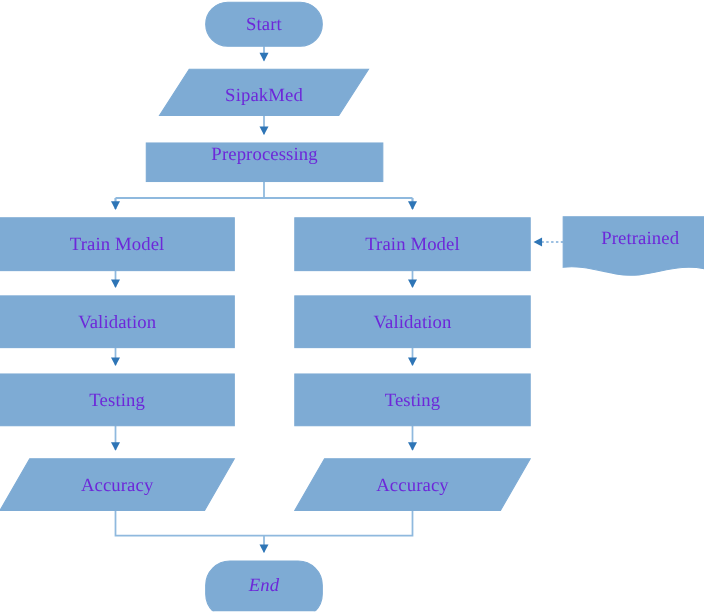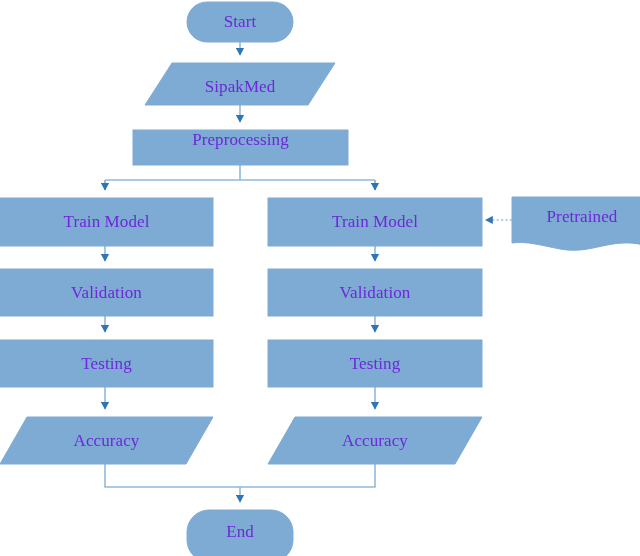--- a/index.html
+++ b/index.html
@@ -136,15 +136,15 @@
   <div class="node-label" style="left:0px; top:340px; width:213px; height:47px;">Testing</div>
   <div class="node-label" style="left:0px; top:417px; width:213px; height:47px;">Accuracy</div>
 
   <div class="node-label" style="left:268px; top:198px; width:214px; height:48px;">Train Model</div>
   <div class="node-label" style="left:268px; top:269px; width:214px; height:47px;">Validation</div>
   <div class="node-label" style="left:268px; top:340px; width:214px; height:47px;">Testing</div>
   <div class="node-label" style="left:268px; top:417px; width:214px; height:47px;">Accuracy</div>
 
   <div class="node-label" style="left:512px; top:197px; width:116px; height:40px;margin-left:12px;">Pretrained</div>
 
-  <div class="node-label" style="left:187px; top:510px; width:106px; height:44px;">End</div>
+  <div class="node-label" style="left:187px; top:510px; width:106px; height:44px;font-style:italic;">End</div>
 
 </div>
 
 </body></html>

